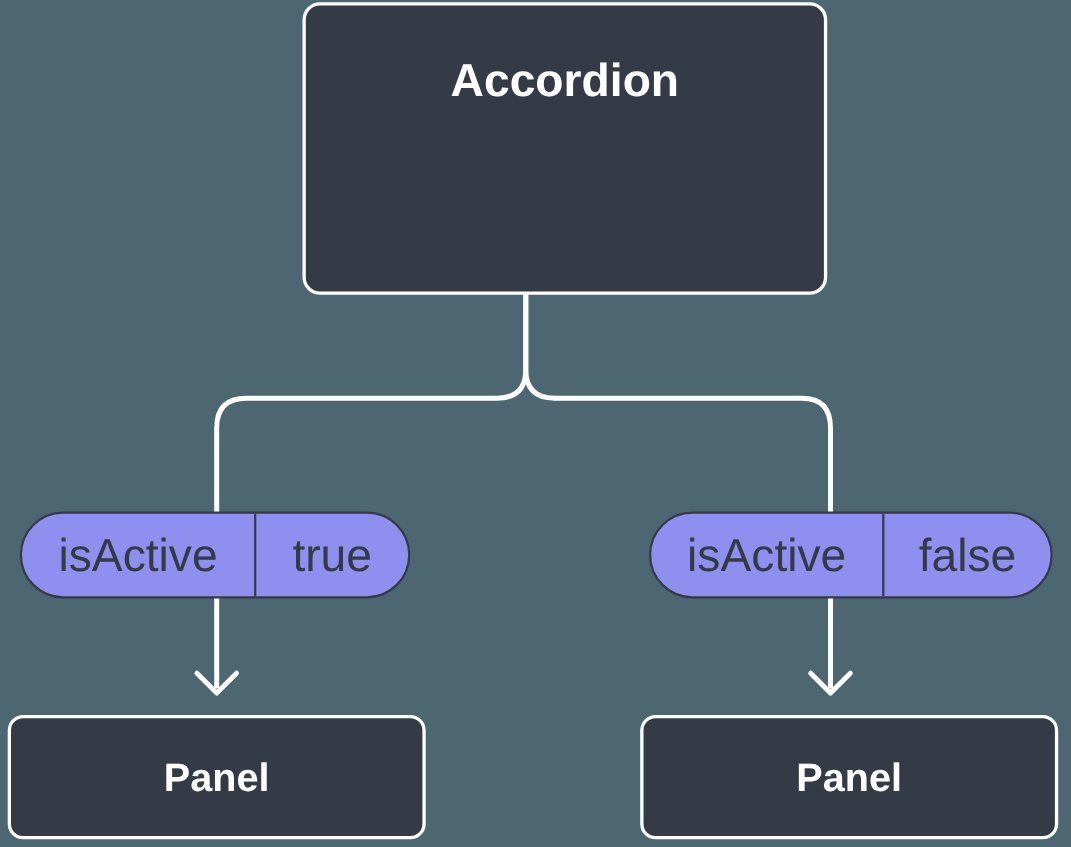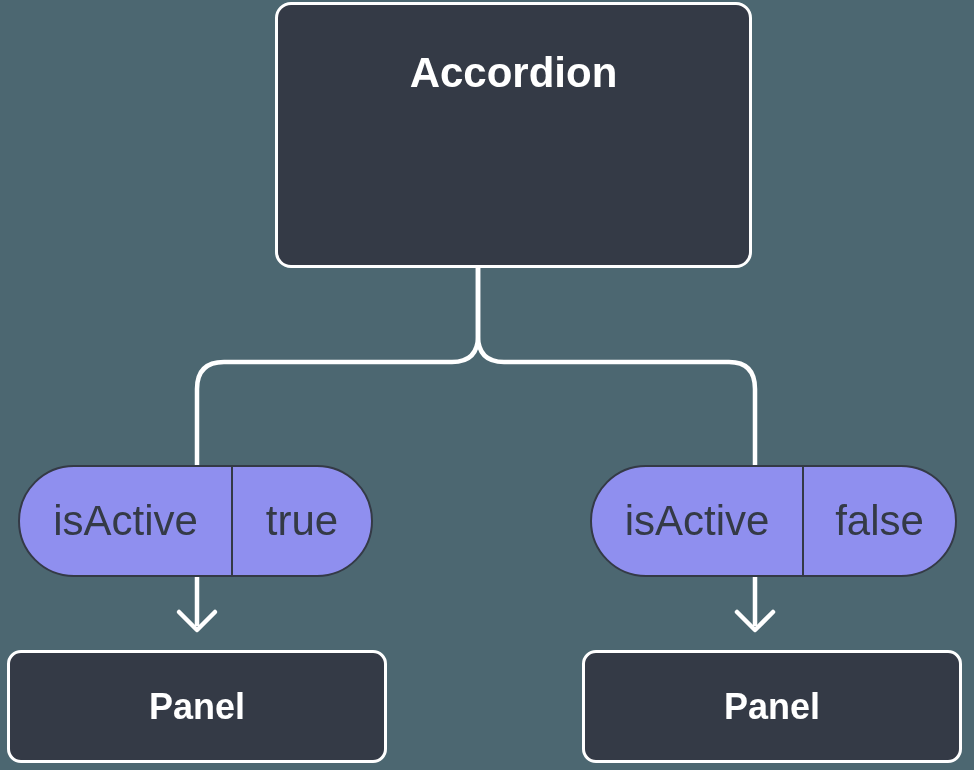--- a/index.html
+++ b/index.html
@@ -55,21 +55,21 @@
     color:var(--state-accent);
     font-size:42px;
   }
   .state-pill .seg{
     display:flex;align-items:center;justify-content:center;
   }
   .state-pill .seg-name{flex:0 0 273px;border-right:2.5px solid var(--state-accent);}
   .state-pill .seg-value{flex:1;}
   .prop-pill{
     position:absolute;
-    height:112px;
+    height:79px;
     box-sizing:border-box;
     background:var(--prop-fill);
     border:2.5px solid var(--prop-text);
     border-radius:999px;
     display:flex;align-items:stretch;
     color:var(--prop-text);
     font-size:42px;
   }
   .prop-pill .seg{
     display:flex;align-items:center;justify-content:center;

